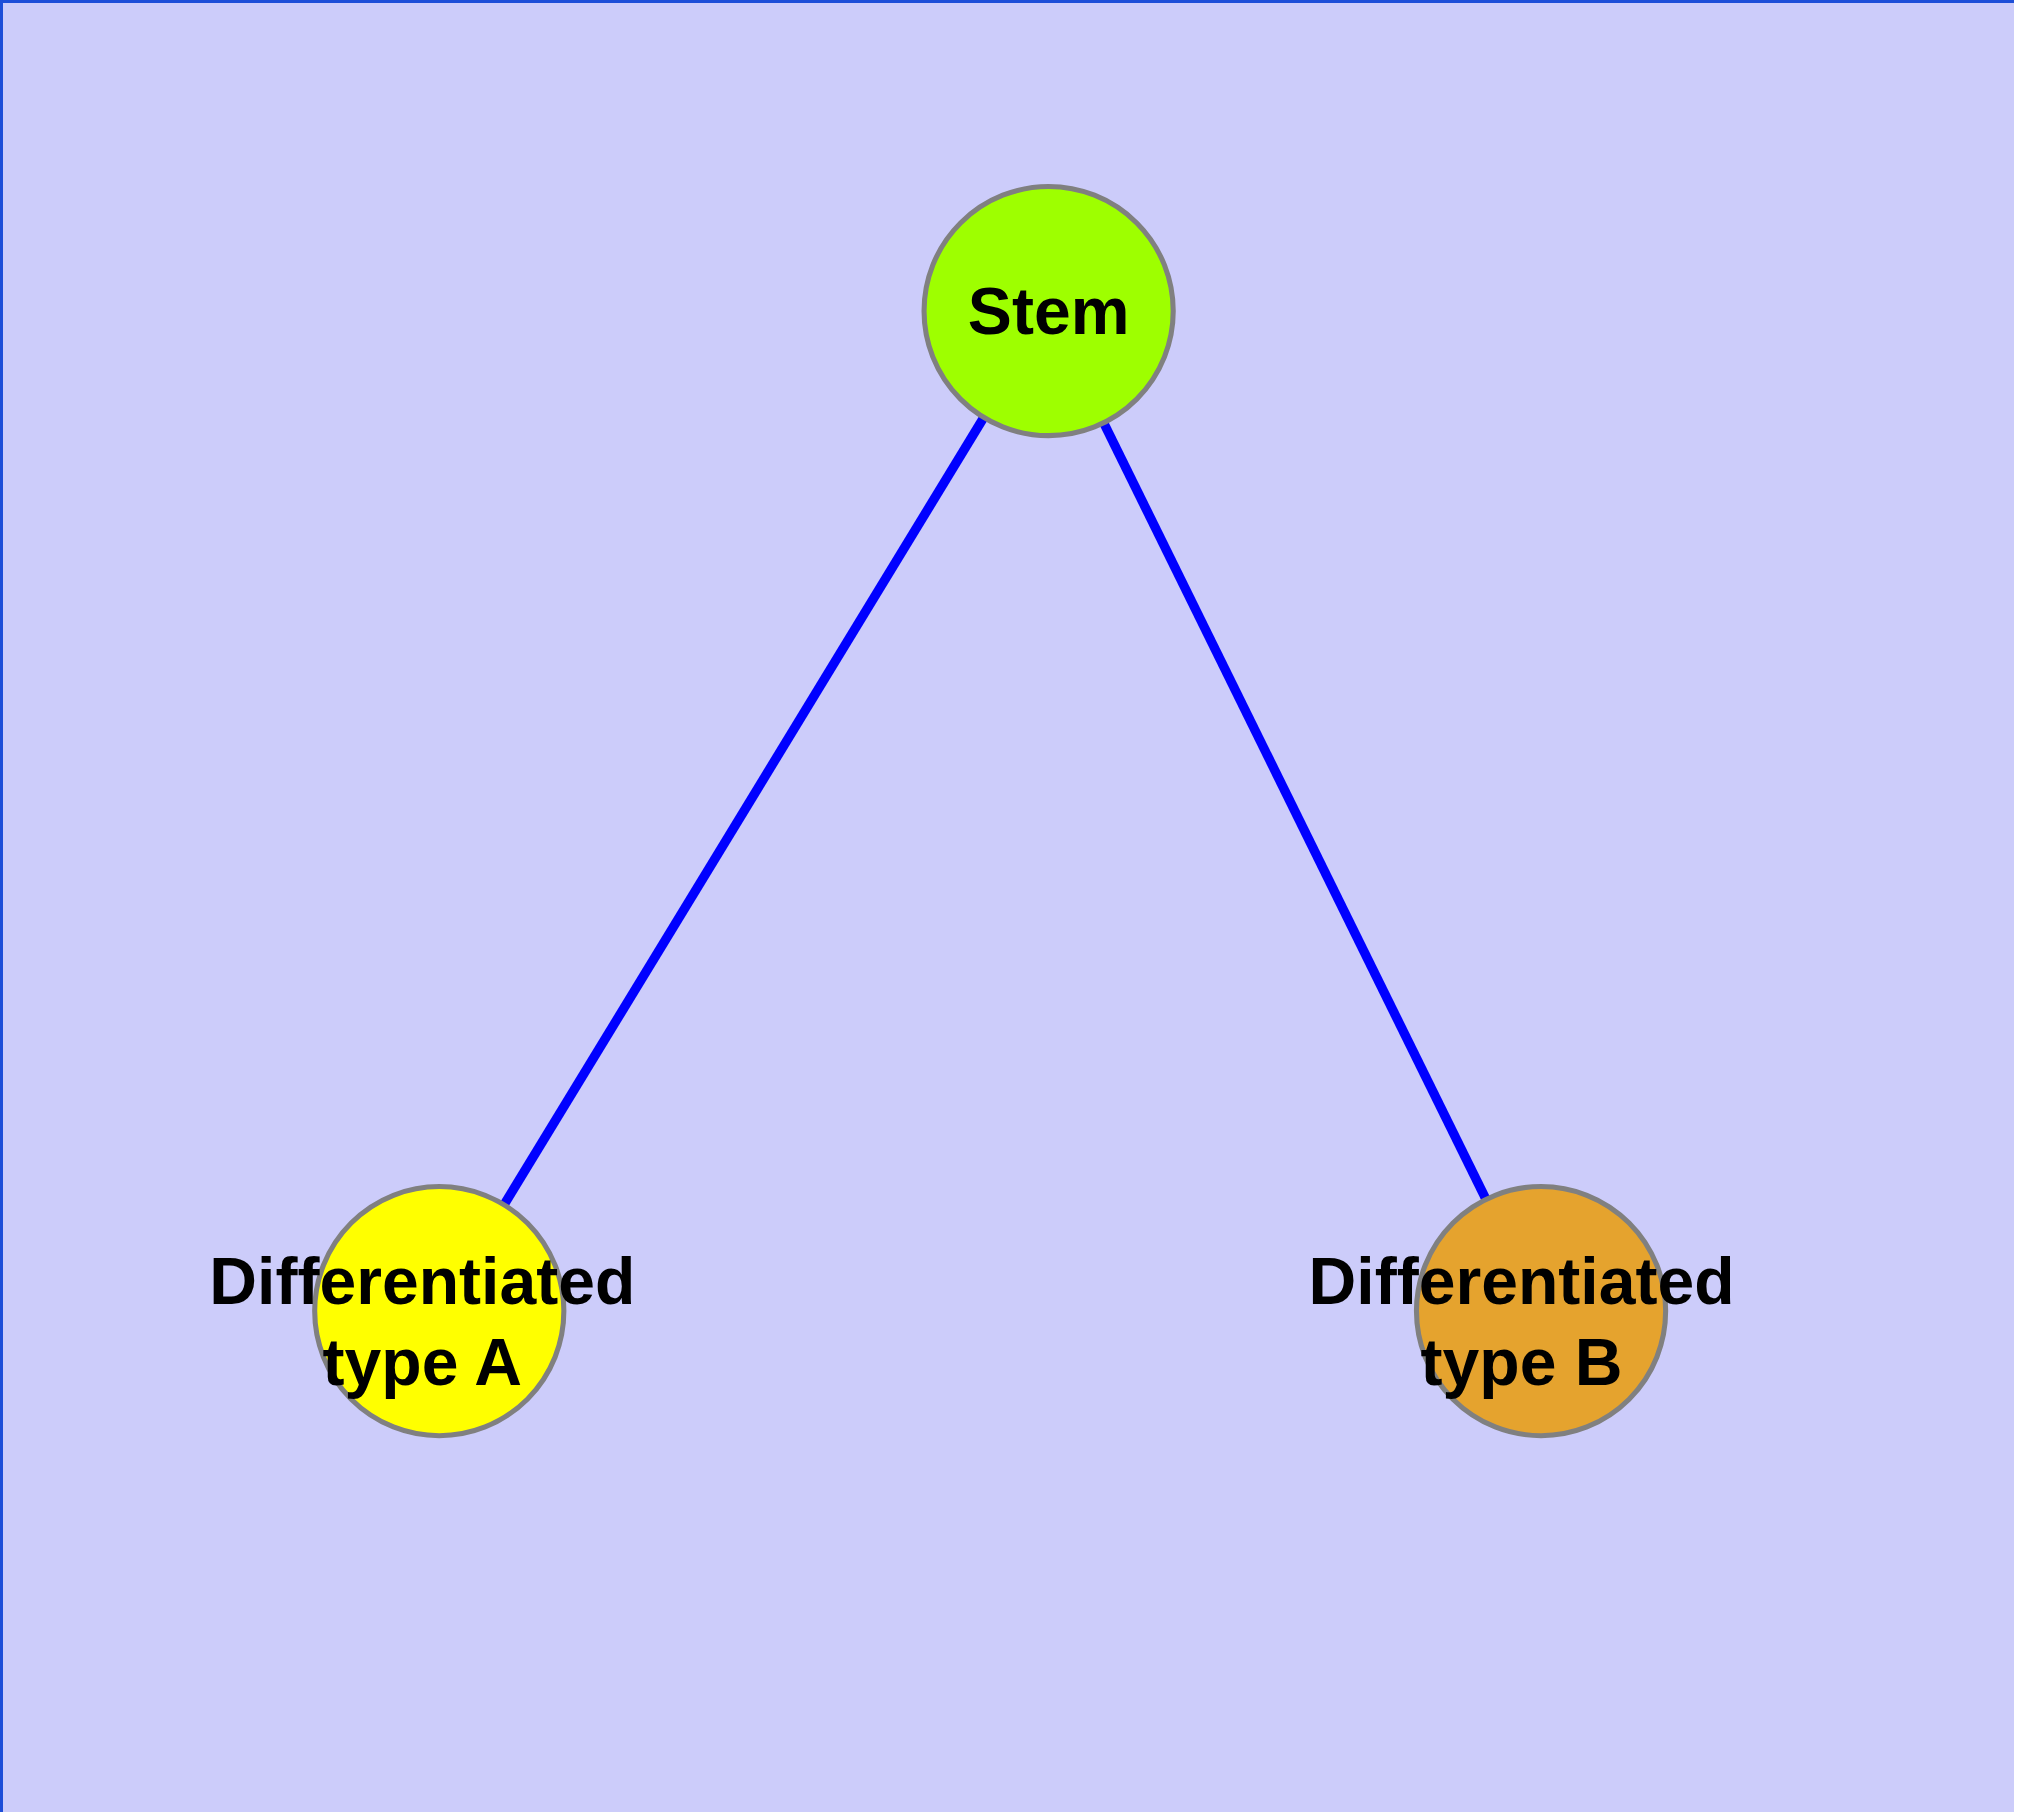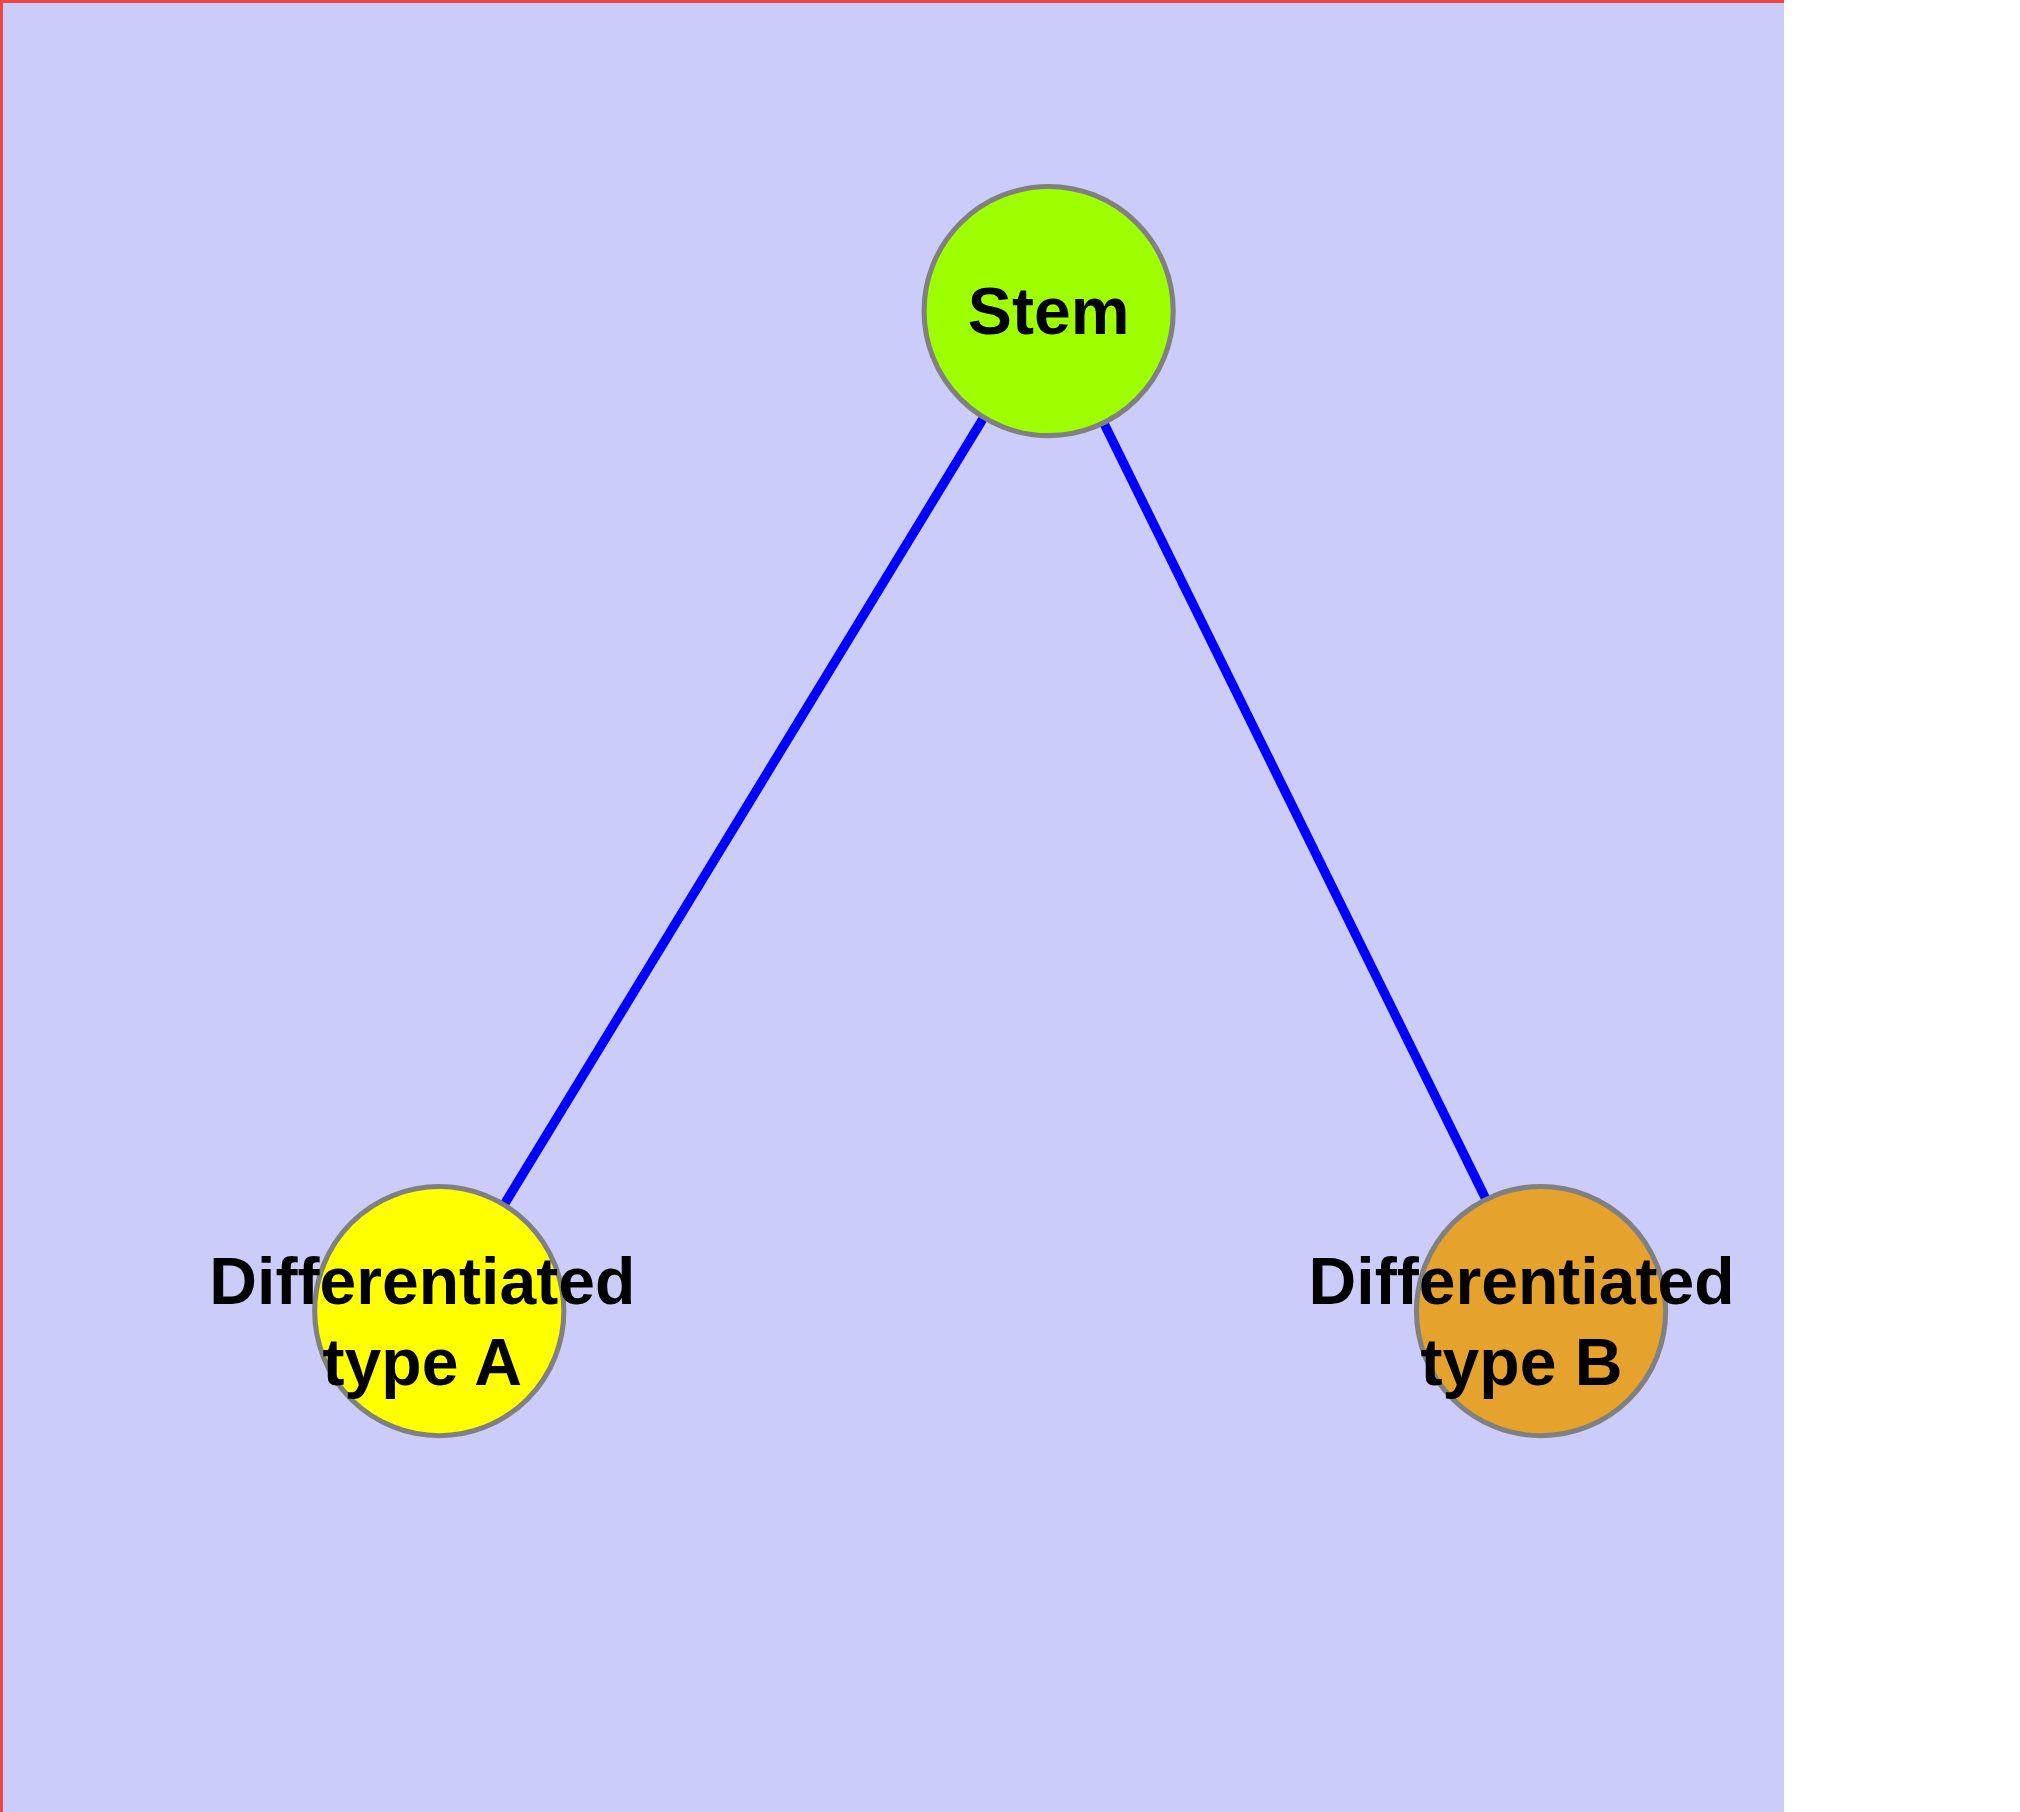--- a/index.html
+++ b/index.html
@@ -2,23 +2,23 @@
 <html style="font-size:13.6px"><head>
 <meta charset="utf-8">
 <style>
   html, body {
     margin: 0;
     padding: 0;
     background: #ffffff;
   }
   #stage {
     position: relative;
-    width: 1784px;
+    width: 2014px;
     height: 1812px;
-    background: #ef4444;
+    background: #1d4ed8;
     overflow: hidden;
     font-family: "Liberation Sans", sans-serif;
   }
   #canvas {
     position: absolute;
     left: 2.5px;
     top: 3.4px;
     width: 2018px;
     height: 1809px;
     background: #ccccfa;

